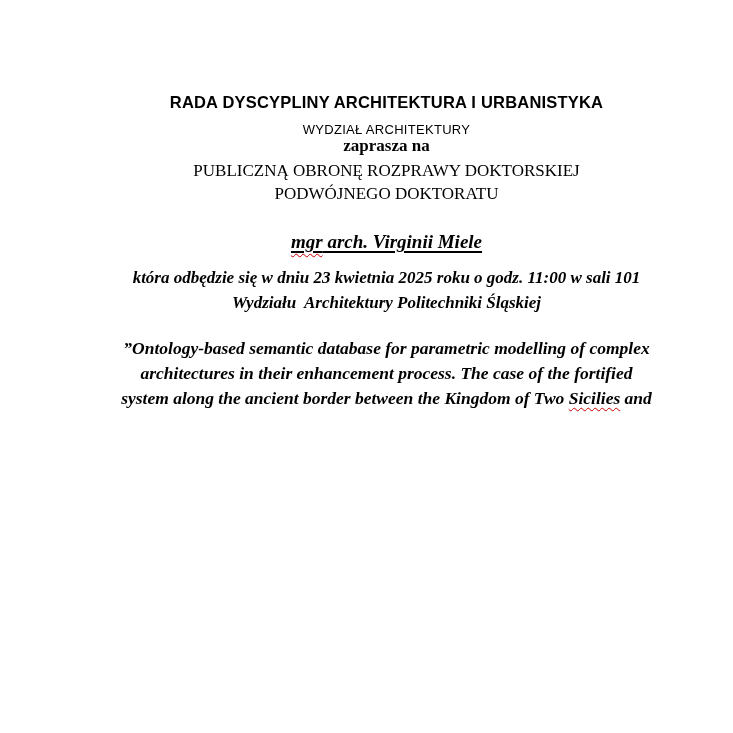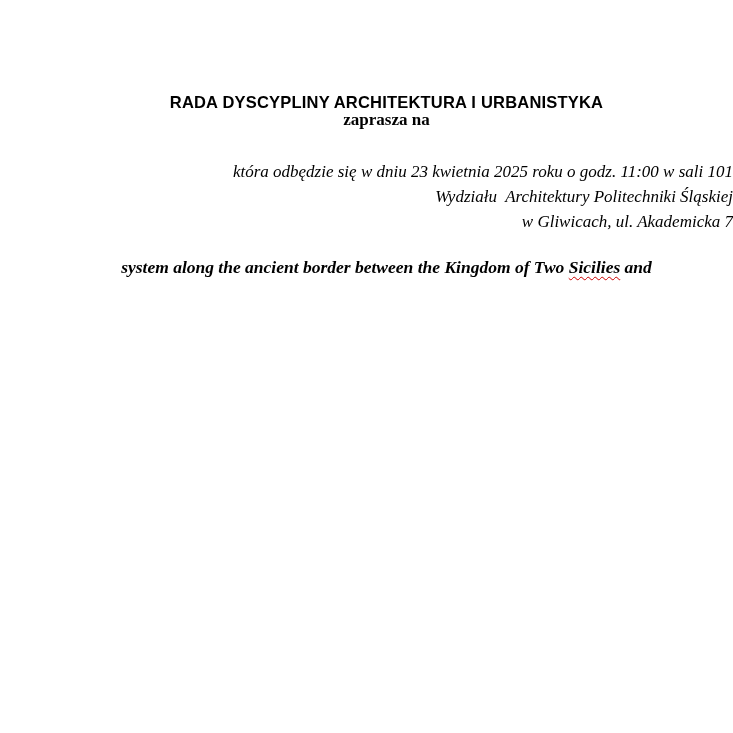--- a/index.html
+++ b/index.html
@@ -78,26 +78,25 @@
     text-decoration-line: underline;
     text-decoration-style: wavy;
     text-decoration-color: #cc0000;
     text-decoration-thickness: 1px;
     text-underline-offset: 3px;
     text-align: center;
   }
 
   
   .details {
-    margin-top: 31px;
+    margin-top: 12px;
     font-size: 17px;
     line-height: 25px;
-    font-weight: 400;
+    font-weight: 700;
     font-style: italic;
-    text-align: right;
   }
   .keep-spaces { white-space: pre-wrap; }
 
   
   .topic-label {
     margin-top: 28px;
     font-size: 15px;
     line-height: 16px;
     font-weight: 400;
     letter-spacing: 0.5px;
@@ -112,28 +111,35 @@
     font-weight: 700;
     font-style: italic;
   }
 </style>
 </head>
 <body>
 
 <div class="page">
 
   <div class="hdr-main">RADA DYSCYPLINY ARCHITEKTURA I URBANISTYKA</div>
+  <div class="hdr-sub first">WYDZIAŁ ARCHITEKTURY</div>
 
   <div class="lead">zaprasza na</div>
+  <div class="invite-block">
+    <div class="invite-line">PUBLICZNĄ OBRONĘ ROZPRAWY DOKTORSKIEJ</div>
+    <div class="invite-line">PODWÓJNEGO DOKTORATU</div>
+  </div>
 
+  <div class="candidate"><span class="underlined"><span class="spellcheck">mgr</span><span> arch. Virginii Miele</span></span></div>
 
   <div class="details">
     <div>która odbędzie się w dniu 23 kwietnia 2025 roku o godz. 11:00 w sali 101</div>
     <div class="keep-spaces">Wydziału  Architektury Politechniki Śląskiej</div>
-    <div>w Gliwicach, ul. Akademicka 7</div>
   </div>
 
 
   <div class="thesis">
+    <div>”Ontology-based semantic database for parametric modelling of complex</div>
+    <div>architectures in their enhancement process. The case of the fortified</div>
     <div><span>system along the ancient border between the Kingdom of Two </span><span class="spellcheck-only">Sicilies</span><span> and</span></div>
   </div>
 
 </div>
 
 </body></html>

